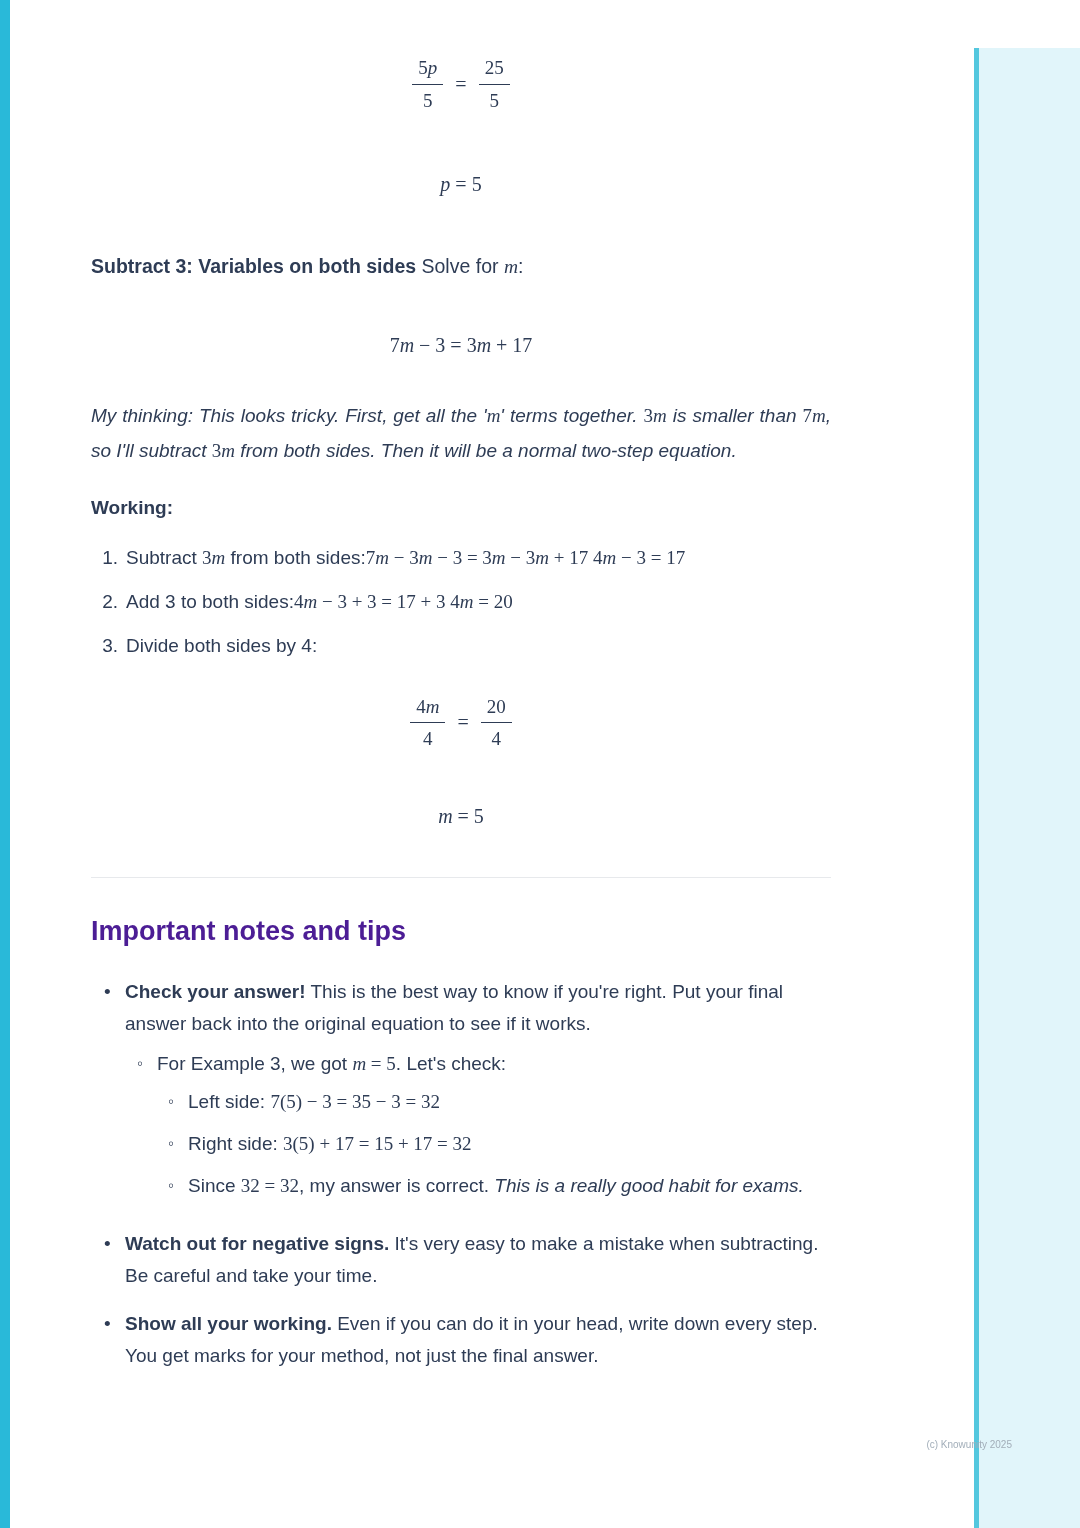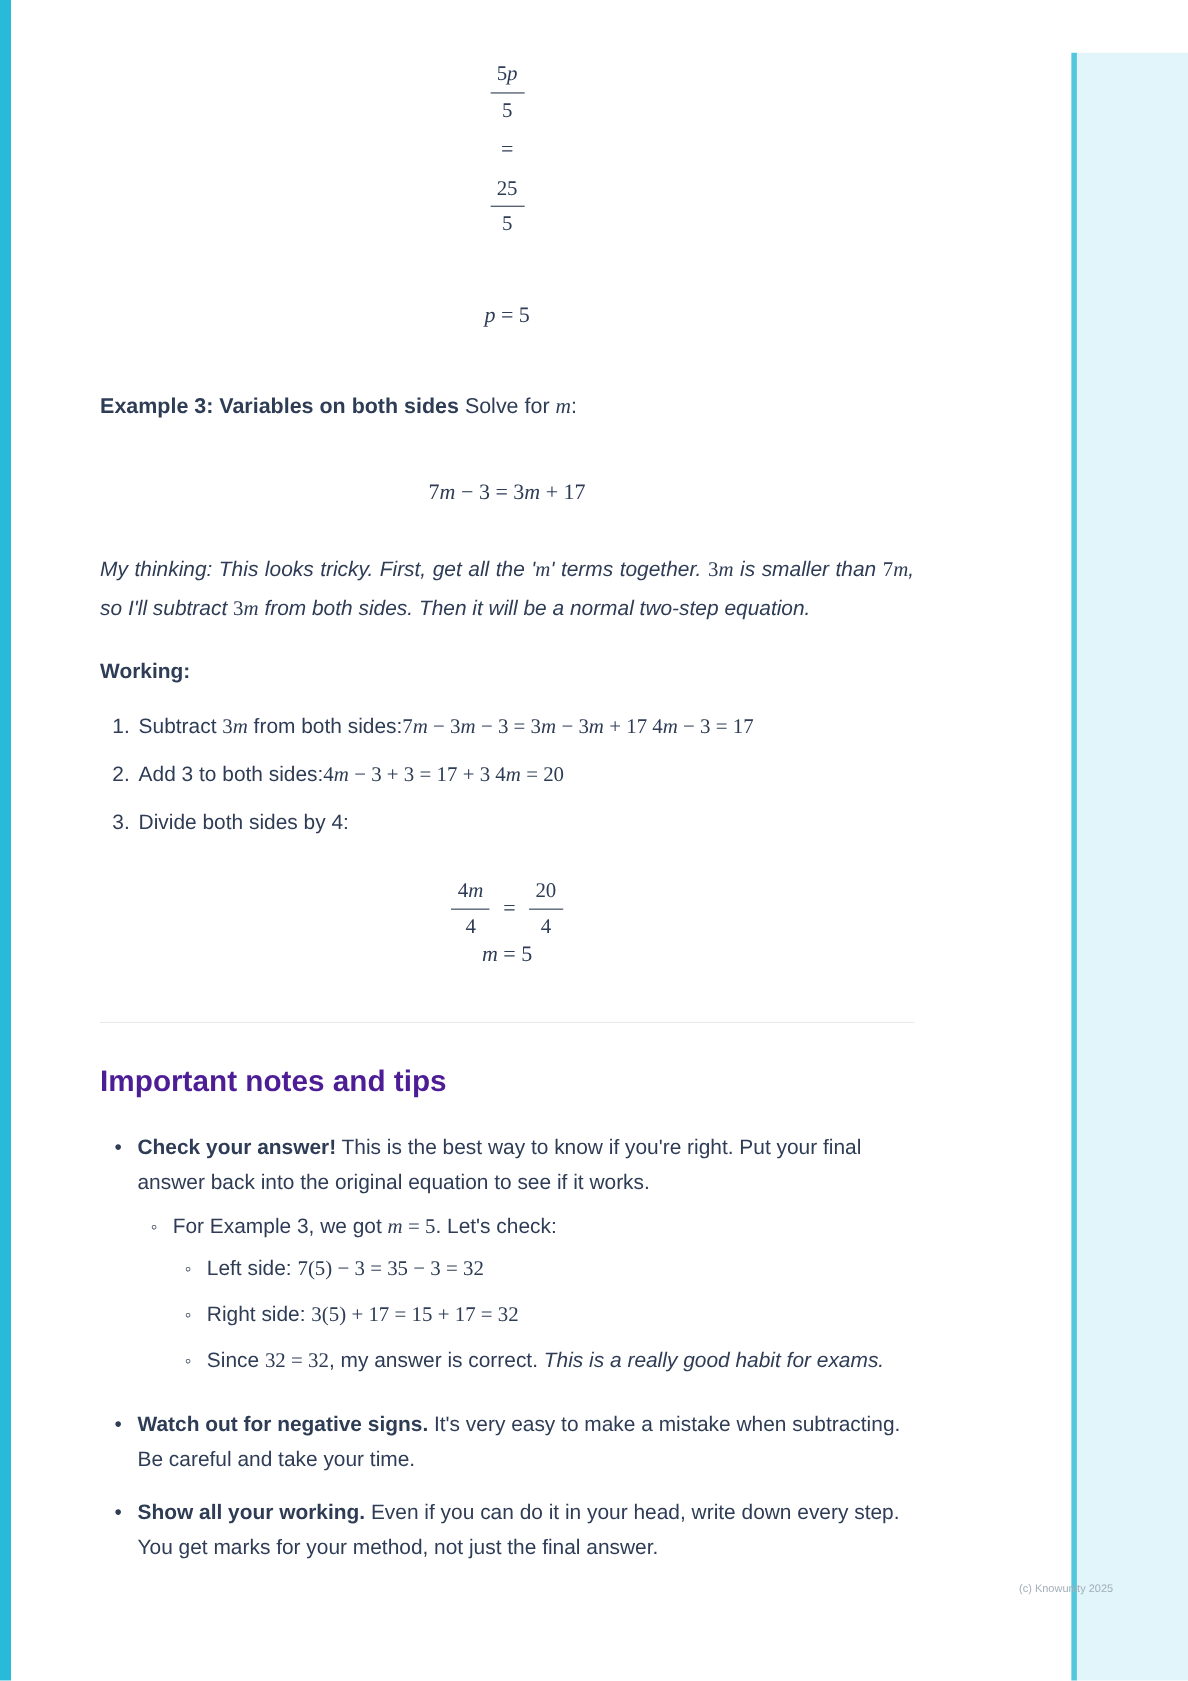--- a/index.html
+++ b/index.html
@@ -18,32 +18,32 @@
   .p-v { font-family:"Liberation Serif","DejaVu Serif",serif; font-style:italic; }
 
   
   .frac-row { display:flex; justify-content:center; align-items:center; gap:12px; font-family:"Liberation Serif","DejaVu Serif",serif; font-size:19px; }
   .frac { display:inline-flex; flex-direction:column; align-items:center; line-height:1.25; }
   .frac .num { border-bottom:1.5px solid #2e3c55; padding:0 6px 4px; }
   .frac .den { padding-top:4px; }
   .eq-sign { font-size:20px; }
   .math-line { text-align:center; font-size:20px; line-height:26px; }
 
-  .frac-row.first { margin-top:56px;flex-direction:column; }
+  .frac-row.first { margin-top:56px; }
   .result-p { margin-top:58px; }
   .ex-heading { margin-top:56px; font-size:19.5px; font-weight:400; line-height:27px; }
   .equation { margin-top:52px; }
   .thinking { margin-top:40px; font-size:19px; line-height:35px; text-align:justify; }
   .working { margin-top:26px; font-size:19px; line-height:27px; }
   .steps { margin-top:22px; }
   .step { display:flex; font-size:19px; line-height:30px; margin-bottom:14px; }
   .step-num { flex:0 0 27px; text-align:right; margin-right:8px; }
   .step-tx { flex:1; }
   .frac-row.second { margin-top:34px; }
-  .result-m { }
+  .result-m { margin-top:52px; }
   .divider { margin-top:48px; border:none; border-top:1px solid #e7e9ec; height:0; }
   .notes-heading { margin-top:36px; font-size:27px; font-weight:700; color:#4c1d95; line-height:34px; }
 
   .bullets { margin-top:28px; font-size:19px; line-height:32px; }
   .li { display:flex; }
   .li > .mk { flex:0 0 auto; }
   .li > .tx { flex:1; }
   .l1 { margin-bottom:16px; }
   .mk1 { width:34px; padding-left:13px; }
   .mk2 { width:32px; padding-left:12px; font-size:17px; }
@@ -70,21 +70,21 @@
       </span>
       <span class="eq-sign">=</span>
       <span class="frac">
         <span class="num"><span class="p-m">25</span></span>
         <span class="den"><span class="p-m">5</span></span>
       </span>
     </div>
 
     <div class="math-line result-p"><span class="p-v">p</span><span class="p-m"> = 5</span></div>
 
-    <h3 class="ex-heading"><span class="p-b">Example 3: Variables on both sides</span><span class="p-t"> Solve for </span><span class="p-v">m</span><span class="p-t">:</span></h3>
+    <h3 class="ex-heading"><span class="p-b">Subtract 3: Variables on both sides</span><span class="p-t"> Solve for </span><span class="p-v">m</span><span class="p-t">:</span></h3>
 
     <div class="math-line equation"><span class="p-m">7</span><span class="p-v">m</span><span class="p-m"> − 3 = 3</span><span class="p-v">m</span><span class="p-m"> + 17</span></div>
 
     <p class="thinking"><span class="p-i">My thinking: This looks tricky. First, get all the '</span><span class="p-v">m</span><span class="p-i">' terms together. </span><span class="p-m">3</span><span class="p-v">m</span><span class="p-i"> is smaller than </span><span class="p-m">7</span><span class="p-v">m</span><span class="p-i">, so I'll subtract </span><span class="p-m">3</span><span class="p-v">m</span><span class="p-i"> from both sides. Then it will be a normal two-step equation.</span></p>
 
     <p class="working"><span class="p-b">Working:</span></p>
 
     <div class="steps">
       <div class="step">
         <span class="step-num">1.</span>

